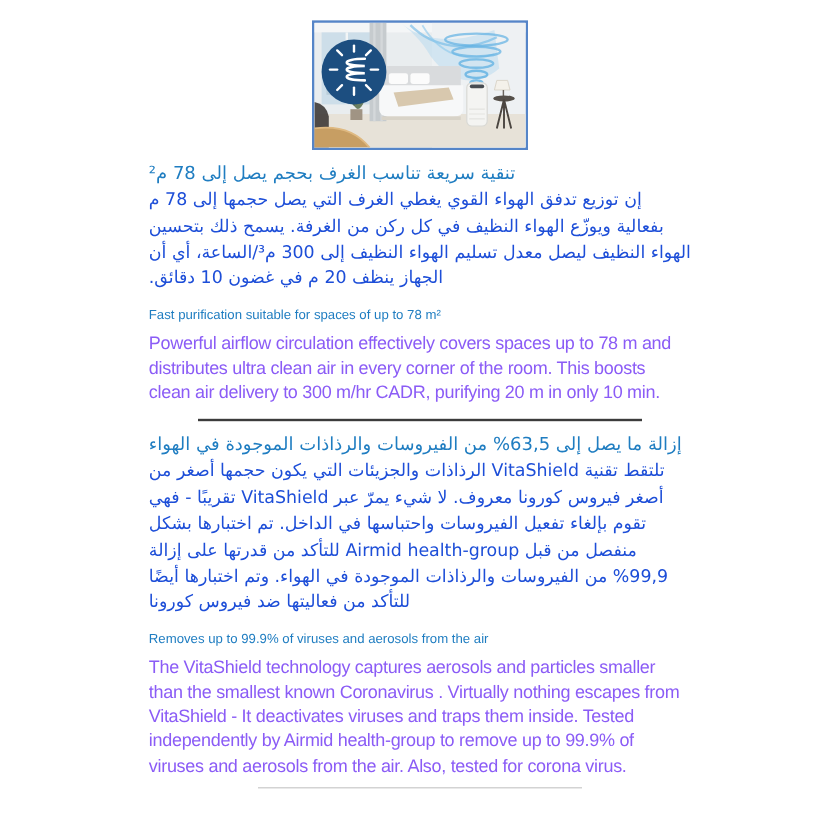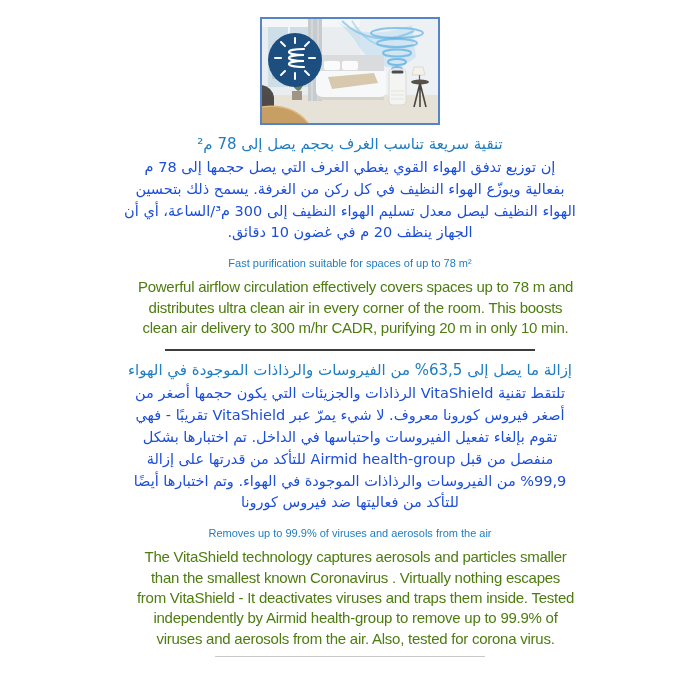--- a/index.html
+++ b/index.html
@@ -9,29 +9,29 @@
 
   
   .hero{margin:17px auto 0;width:180px;}
   .photo{position:relative;width:176px;height:104px;
          border:2px solid var(--image_border,#5585c8);background:#e9edef;}
   .photo svg.scene{display:block;width:176px;height:104px;}
   .badge{position:absolute;left:5px;top:13px;width:56px;height:56px;}
   .badge svg{display:block;width:56px;height:56px;}
 
   
-  section.feature{width:452px;margin:0 auto;text-align:center;}
+  section.feature{width:452px;margin:0 auto;text-align:left;}
   .head{color:var(--accent_blue,#1f7dc1);font-weight:400;margin:0;}
   .head.ar{font-size:15px;line-height:20px;margin:9px 0 3px;}
   .head.en{font-family:"Liberation Sans",sans-serif;font-size:11px;
            line-height:19px;margin:10px 0 4px;}
   .body{margin:0;}
   .body.ar{font-size:14.5px;line-height:21.8px;color:#1d4ed8;}
   .body.en{font-family:"Liberation Sans",sans-serif;font-size:15px;
-           letter-spacing:-0.25px;line-height:20.4px;color:#4d7c0f;margin-left:11px;}
+           letter-spacing:-0.25px;line-height:20.4px;color:#8b5cf6;}
 
   hr.divider{border:none;border-top:2px solid var(--divider_dark,#3c3c3c);
              width:370px;margin:11px auto 0;}
   hr.divider.faint{border-top:1px solid var(--divider_faint,#c9c9c9);
                    width:270px;margin:7px auto 0;}
 </style>
 </head>
 <body>
 
 <div class="page">

